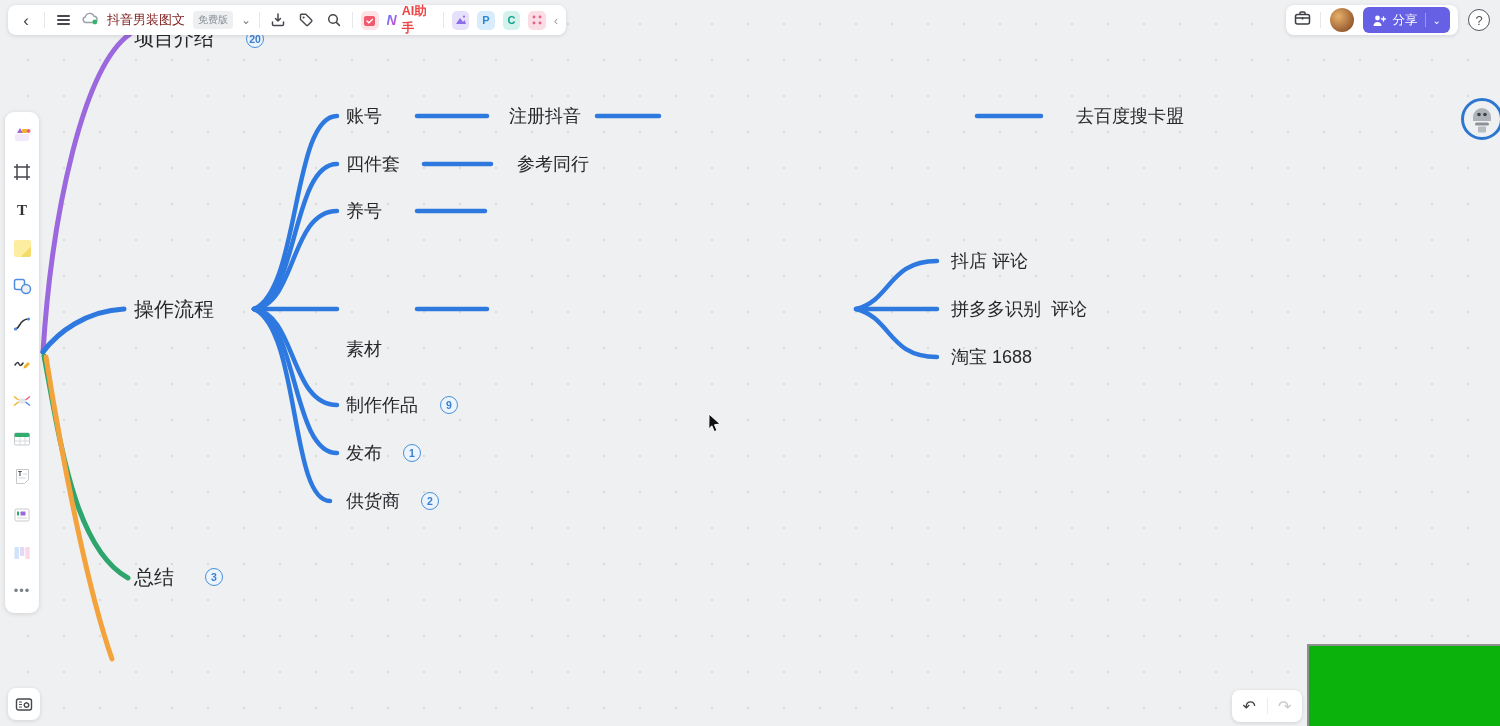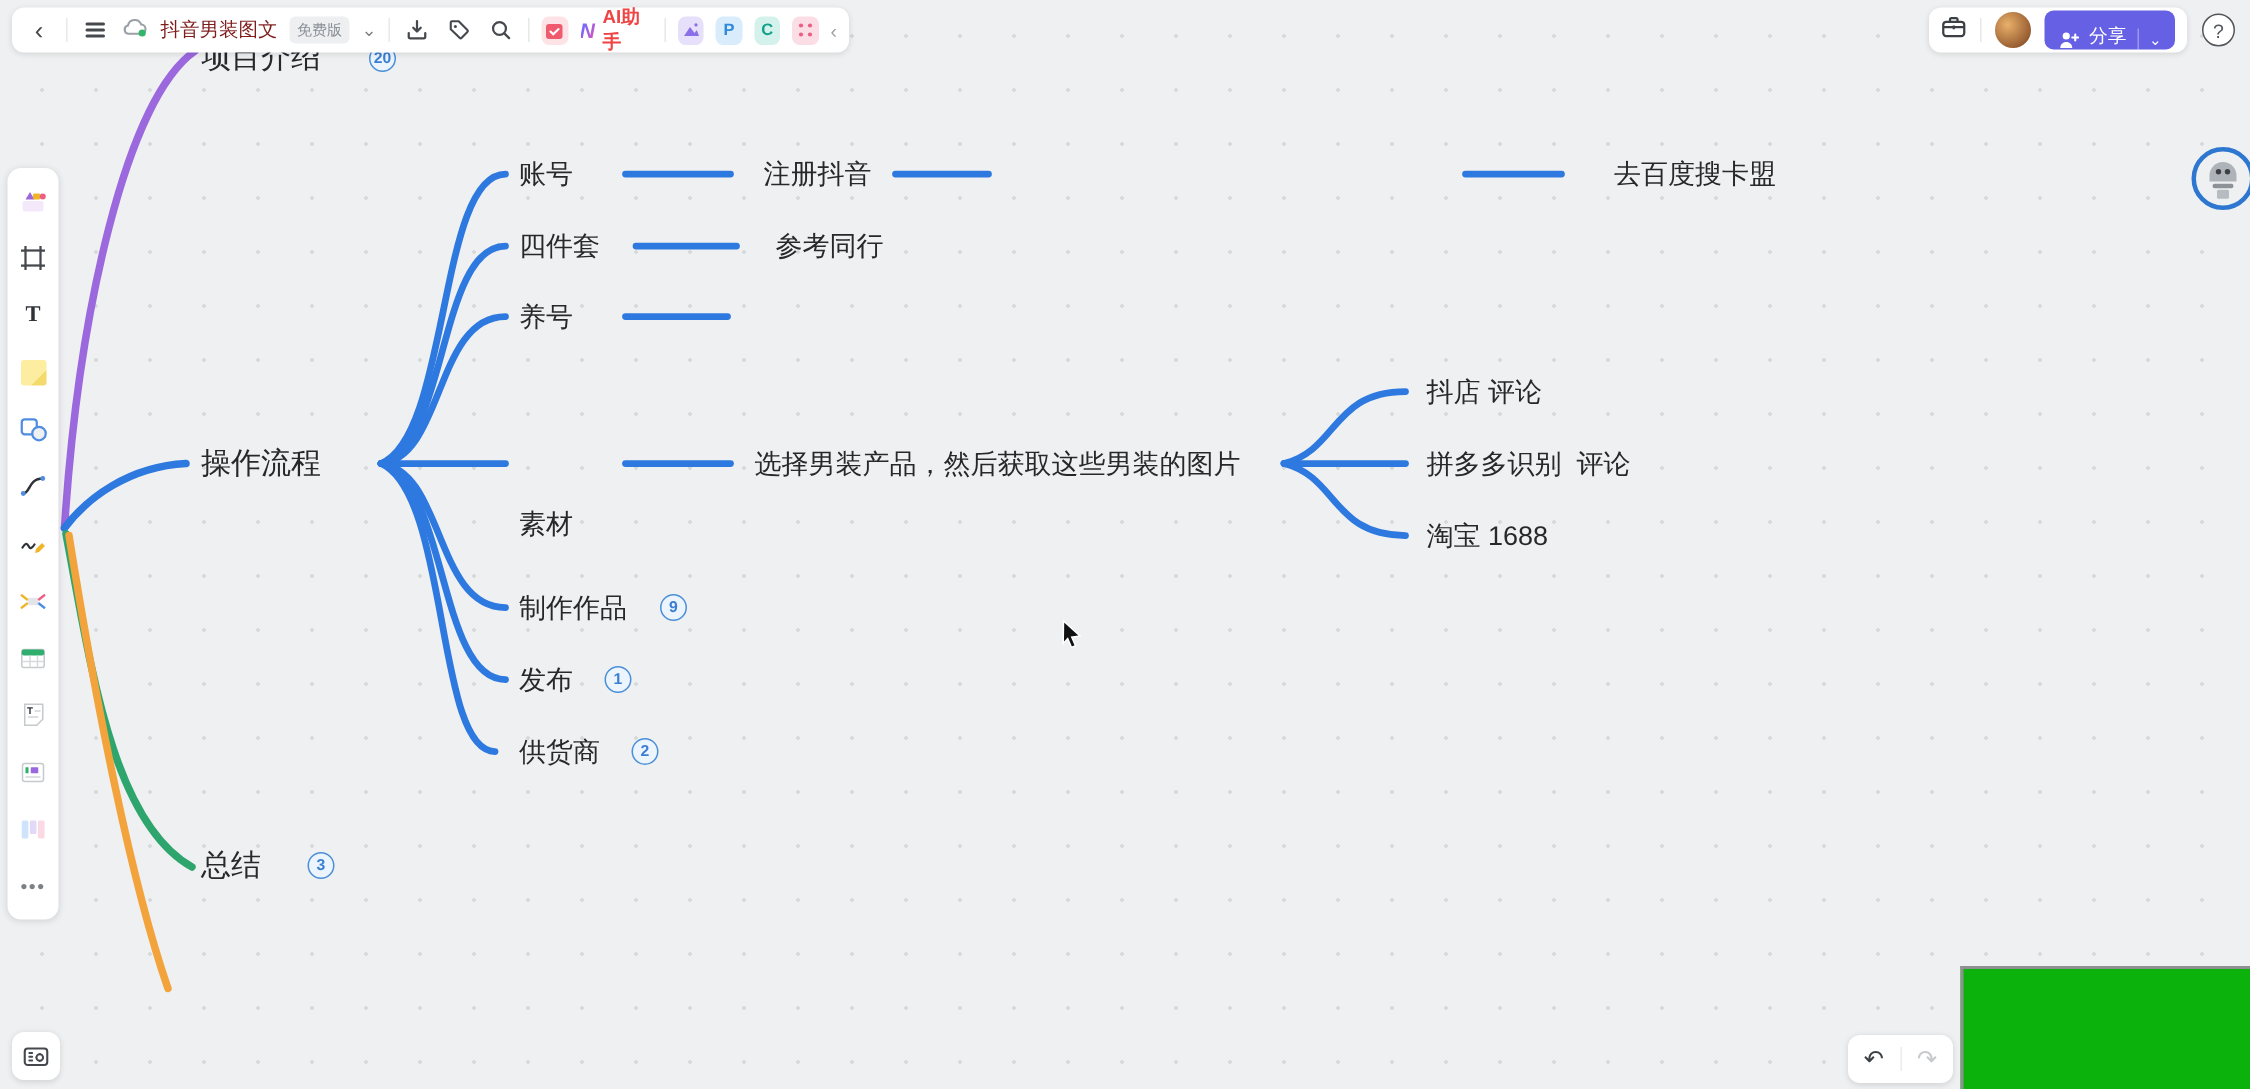--- a/index.html
+++ b/index.html
@@ -29,21 +29,21 @@
     background:linear-gradient(120deg,#4f7bff,#9b5cf0,#e8569b);
     -webkit-background-clip:text; background-clip:text; color:transparent; }
 
   .topright { position:absolute; right:10px; top:5px; height:30px; display:flex;
     align-items:center; gap:10px; z-index:30; }
   .tr-card { background:#fff; border-radius:8px; box-shadow:0 1px 4px rgba(0,0,0,.12);
     height:30px; display:flex; align-items:center; padding:0 8px; gap:9px; }
   .avatar { width:24px; height:24px; border-radius:50%;
     background:radial-gradient(circle at 35% 35%, #e8b06a, #9a5f33 70%, #5d3a1e); }
   .share-btn { height:26px; background:#6660e4; border-radius:6px; color:#fff;
-    display:flex; align-items:flex-end; padding:0 9px; gap:7px; font-size:12.5px; cursor:pointer; }
+    display:flex; align-items:center; padding:0 9px; gap:7px; font-size:12.5px; cursor:pointer; }
   .share-div { width:1px; height:14px; background:rgba(255,255,255,.35); }
   .help-circle { width:22px; height:22px; border:1.6px solid #53565b; border-radius:50%;
     display:flex; align-items:center; justify-content:center; font-size:13px; color:#53565b;
     background:#fff; cursor:pointer; }
 
   
   .sidebar { position:absolute; left:5px; top:112px; width:34px; height:501px;
     background:#fff; border-radius:9px; box-shadow:0 1px 5px rgba(0,0,0,.13);
     display:flex; flex-direction:column; align-items:center; justify-content:space-between;
     padding:9px 0; z-index:20; }
@@ -129,21 +129,20 @@
   <div class="node" style="left:346px; top:116px;">账号</div>
   <div class="node" style="left:509px; top:116px;">注册抖音</div>
   <div class="node" style="left:1076px; top:116px;">去百度搜卡盟</div>
 
   <div class="node" style="left:346px; top:164px;">四件套</div>
   <div class="node" style="left:517px; top:164px;">参考同行</div>
 
   <div class="node" style="left:346px; top:211px;">养号</div>
 
   <div class="node" style="left:346px; top:309px;margin-top:40px;">素材</div>
-  <div class="node" style="left:503px; top:309px;">选择男装产品，然后获取这些男装的图片</div>
 
   <div class="node" style="left:951px; top:261px;">抖店 评论</div>
   <div class="node" style="left:951px; top:309px;">拼多多识别  评论</div>
   <div class="node" style="left:951px; top:357px;">淘宝 1688</div>
 
   <div class="node" style="left:346px; top:405px;">制作作品</div>
   <div class="nbadge" style="left:449px; top:405px;">9</div>
 
   <div class="node" style="left:346px; top:453px;">发布</div>
   <div class="nbadge" style="left:412px; top:453px;">1</div>

